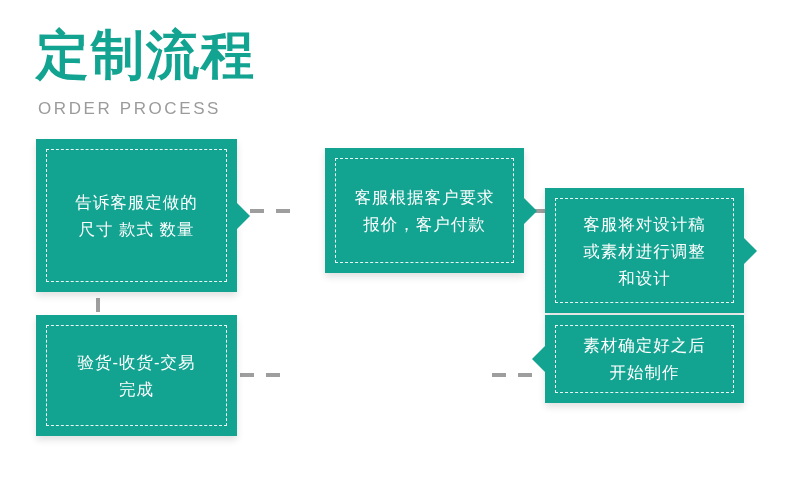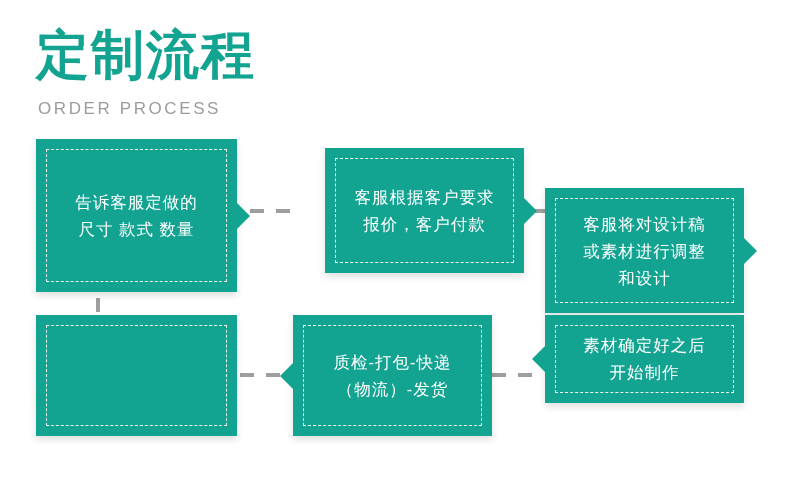--- a/index.html
+++ b/index.html
@@ -149,28 +149,24 @@
   <div class="box" style="left:545px; top:148px; width:199px; height:125px;margin-top:40px;">
     <div class="inner-dash"></div>
     <div class="box-text">客服将对设计稿
 或素材进行调整
 和设计</div>
     <div class="arrow-right"></div>
   </div>
 
   <div class="box" style="left:36px; top:315px; width:201px; height:121px;">
     <div class="inner-dash"></div>
+    <div class="box-text">验货-收货-交易
+完成</div>
   </div>
 
-  <div class="box" style="left:293px; top:315px; width:199px; height:121px;">
-    <div class="inner-dash"></div>
-    <div class="box-text">质检-打包-快递
-（物流）-发货</div>
-    <div class="arrow-left"></div>
-  </div>
 
   <div class="box" style="left:545px; top:315px; width:199px; height:88px;">
     <div class="inner-dash"></div>
     <div class="box-text">素材确定好之后
 开始制作</div>
     <div class="arrow-left"></div>
   </div>
 
 </div>
 

